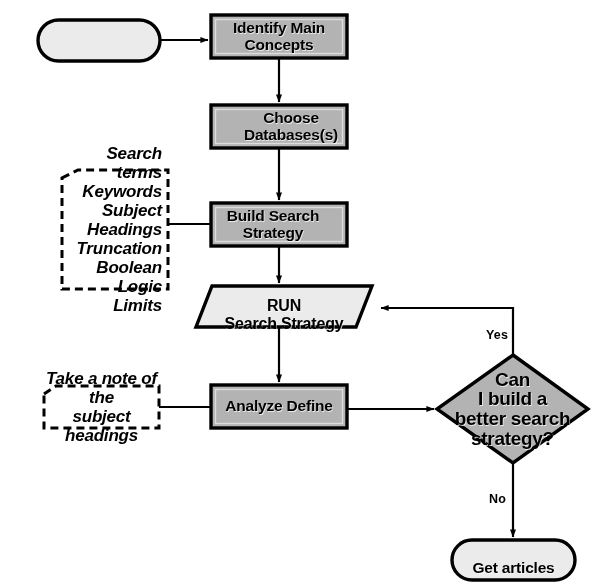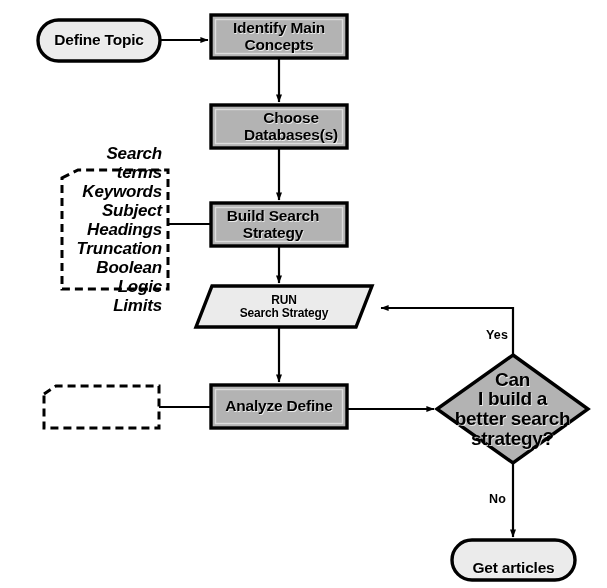--- a/index.html
+++ b/index.html
@@ -32,21 +32,21 @@
     text-align: center;
     color: #000000;
     font-weight: bold;
     line-height: 1.08;
     white-space: pre-line;
     pointer-events: none;
     text-shadow: 0.7px 0.7px 0px rgba(255,255,255,0.75);
   }
   .lbl-process { font-size: 15.5px; letter-spacing: -0.2px; }
   .lbl-terminator { font-size: 15.5px; letter-spacing: -0.2px; }
-  .lbl-io { font-size: 12px; letter-spacing: -0.2px; }
+  .lbl-io { font-size: 16px; letter-spacing: -0.2px; margin-top: 8px; }
   .lbl-decision { font-size: 19px; letter-spacing: -0.3px; line-height: 1.04; }
   .lbl-note {
     font-size: 17px;
     font-style: italic;
     font-weight: bold;
     letter-spacing: -0.2px;
     line-height: 1.12;
     text-shadow: none;
   }
   .lbl-note-right { text-align: right; justify-content: flex-end; }
@@ -120,21 +120,20 @@
 
     <polygon points="513,355 588,409 513,463 437,409" fill="#b3b3b3" stroke="#000000" stroke-width="3.4"></polygon>
 
     <rect x="452" y="540" width="123" height="40" rx="20" ry="20" fill="#ebebeb" stroke="#000000" stroke-width="3.4"></rect>
 
     <polygon points="62,178 78,170 168,170 168,289 62,289" fill="#ffffff" stroke="#000000" stroke-width="3" stroke-dasharray="8,5"></polygon>
 
     <polygon points="44,394 56,386 159,386 159,428 44,428" fill="#ffffff" stroke="#000000" stroke-width="3" stroke-dasharray="8,5"></polygon>
   </svg>
 
-  <div class="node-label lbl-terminator" style="left:38px; top:20px; width:122px; height:41px;">Define Topic</div>
 
   <div class="node-label lbl-process" style="left:211px; top:15px; width:136px; height:43px;">Identify Main
 Concepts</div>
 
   <div class="node-label lbl-process" style="left:211px; top:105px; width:160px; height:43px;">Choose
 Databases(s)</div>
 
   <div class="node-label lbl-process" style="left:211px; top:203px; width:124px; height:43px;">Build Search
 Strategy</div>
 
@@ -150,18 +149,20 @@
 
   <div class="node-label lbl-terminator" style="left:452px; top:540px; width:123px; height:56px;">Get articles</div>
 
   <div class="node-label lbl-note lbl-note-right" style="left:62px; top:170px; width:100px; height:119px; padding-right:6px;">Search terms
 Keywords
 Subject Headings
 Truncation
 Boolean Logic
 Limits</div>
 
+  <div class="node-label lbl-note" style="left:44px; top:386px; width:115px; height:42px;">Take a note of the
+subject headings</div>
 
   <div class="edge-label" style="left:486px; top:328px;">Yes</div>
 
   <div class="edge-label" style="left:489px; top:492px;">No</div>
 
 </div>
 
 </body></html>

